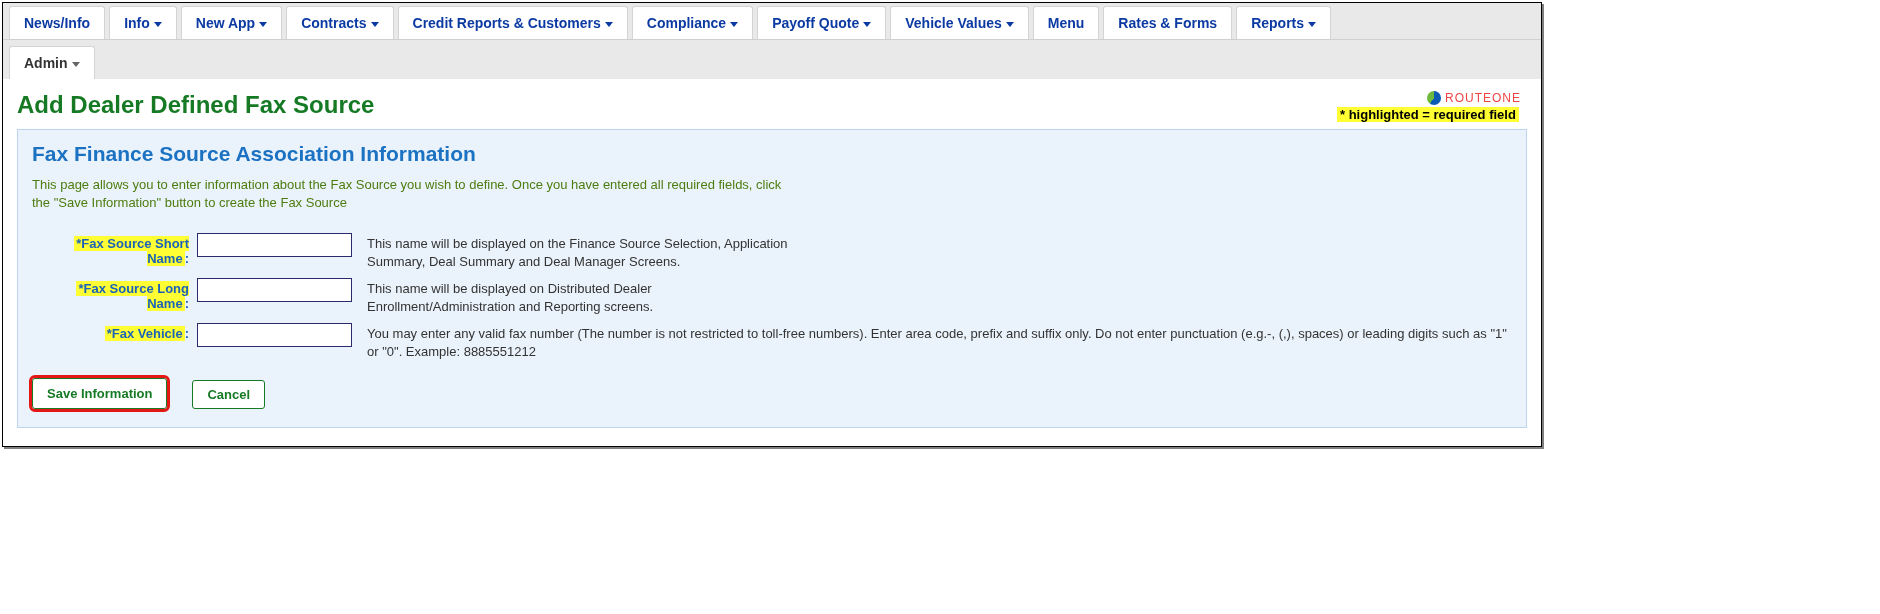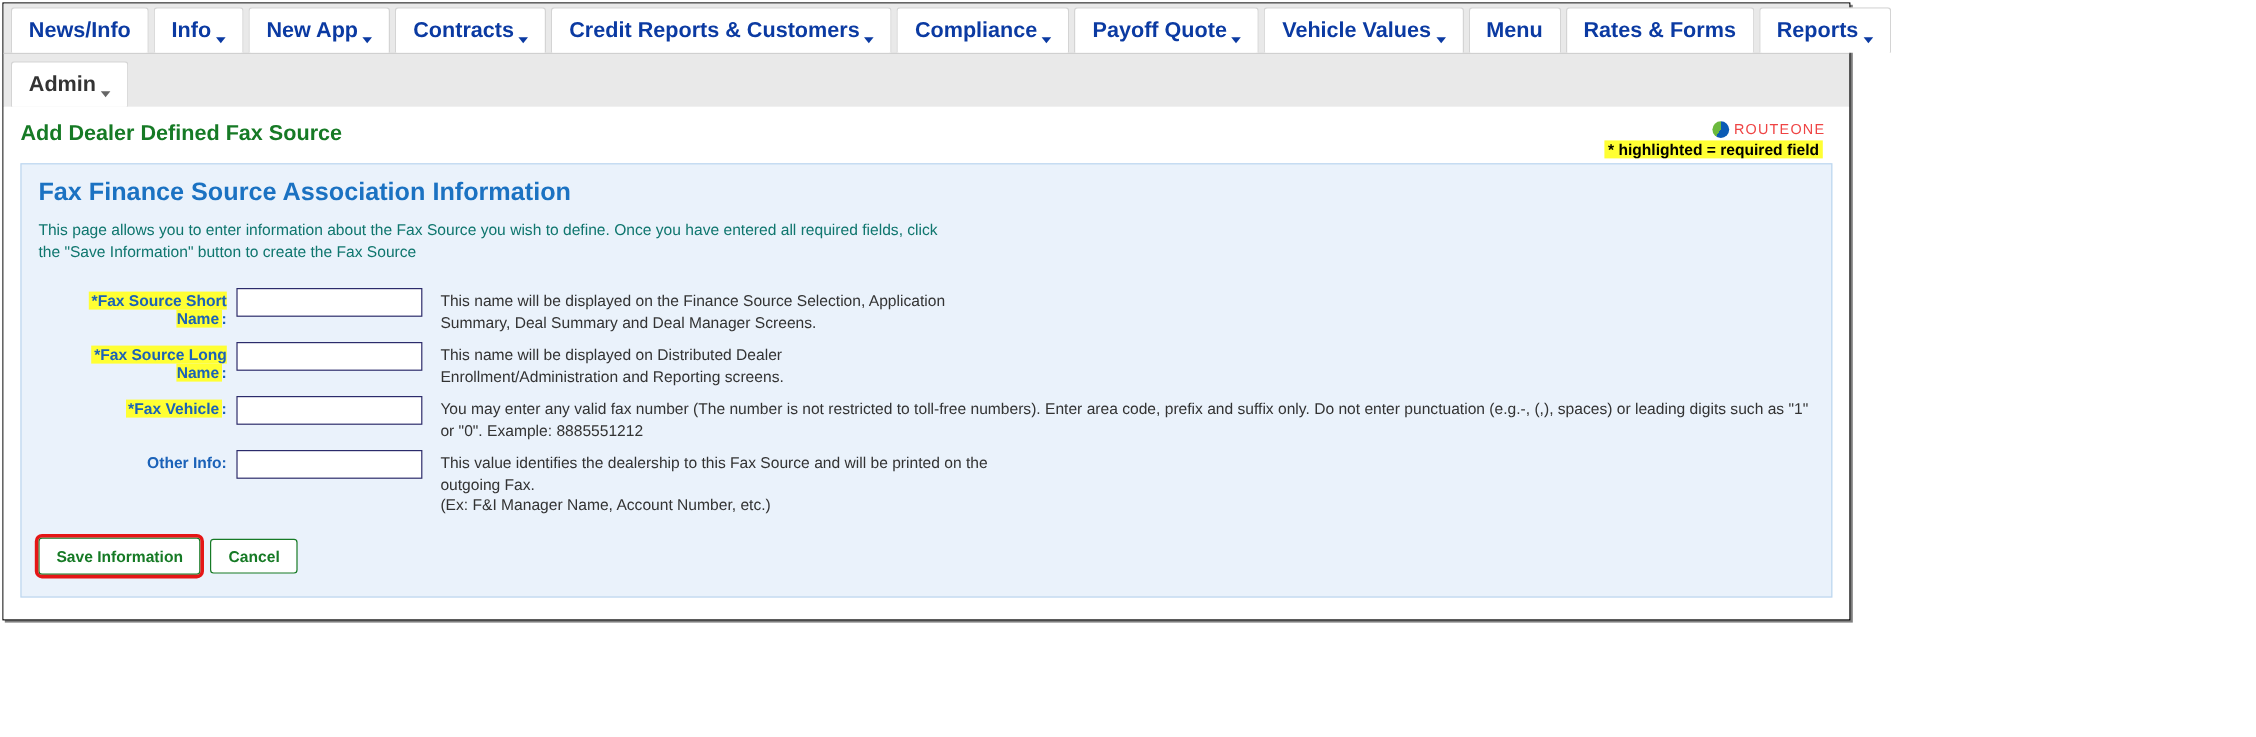--- a/index.html
+++ b/index.html
@@ -25,23 +25,23 @@
   }
   .nav-item {
     background: #fff;
     border: 1px solid #d4d4d4;
     border-bottom: none;
     border-radius: 3px 3px 0 0;
     margin: 3px 2px 0 2px;
     padding: 8px 14px;
     color: #0b3aa2;
     font-weight: 700;
-    font-size: 18px;
-    display: flex;
-    align-items: flex-end;
+    font-size: 14px;
+    display: flex;
+    align-items: center;
     gap: 4px;
     cursor: pointer;
     white-space: nowrap;
   }
   .nav-row.second {
     border-bottom: none;
     padding-bottom: 0;
   }
   .nav-item.admin {
     color: #333;
@@ -62,21 +62,21 @@
     background: #fff;
   }
   .page-header-row {
     display: flex;
     justify-content: space-between;
     align-items: flex-start;
   }
   h1.page-title {
     color: #167a25;
     font-weight: 700;
-    font-size: 18px;
+    font-size: 24px;
     margin-bottom: 6px;
   }
   .logo-block {
     text-align: left;
     margin-right: 6px;
   }
   .logo {
     display: flex; align-items: center;
     gap: 4px; margin-left: 90px;
   }
@@ -103,21 +103,21 @@
     margin-top: 4px;
     padding: 12px 14px 18px 14px;
   }
   .panel h2 {
     color: #1b72c2;
     font-size: 21px;
     font-weight: 700;
     margin-bottom: 10px;
   }
   .intro {
-    color: #0f766e;
+    color: #4d7c0f;
     font-size: 13px;
     line-height: 1.35;
     max-width: 770px;
     margin-bottom: 22px;
   }
   
   .form-row {
     display: flex;
     align-items: flex-start;
     margin-bottom: 8px;
@@ -155,22 +155,22 @@
     flex: 1;
     color: #333;
     font-size: 13px;
     line-height: 1.35;
     padding-top: 2px;
   }
   
   .btn-row {
     margin-top: 18px;
     display: flex;
-    gap: 8px;
-    align-items: center;
+    gap: 25px;
+    align-items: flex-end;
   }
   .btn {
     background: #fff;
     border: 1px solid #167a25;
     color: #167a25;
     font-weight: 700;
     font-size: 13px;
     padding: 6px 14px;
     border-radius: 3px;
     cursor: pointer;
@@ -276,30 +276,20 @@
       <div class="form-row">
         <div class="label-cell">
           <span class="req-label">*Fax Vehicle</span><span class="colon">:</span>
         </div>
         <div class="input-cell">
           <input type="text" value="" style="">
         </div>
         <div class="desc-cell">You may enter any valid fax number (The number is not restricted to toll-free numbers). Enter area code, prefix and suffix only. Do not enter punctuation (e.g.-, (,), spaces) or leading digits such as "1" or "0". Example: 8885551212</div>
       </div>
 
-      <div class="form-row">
-        <div class="label-cell">
-          <span class="opt-label">Other Info</span><span class="colon">:</span>
-        </div>
-        <div class="input-cell">
-          <input type="text" value="" style="">
-        </div>
-        <div class="desc-cell" style="max-width:460px; white-space:pre-line;">This value identifies the dealership to this Fax Source and will be printed on the outgoing Fax.
-(Ex: F&amp;I Manager Name, Account Number, etc.)</div>
-      </div>
 
       <div class="btn-row">
         <button class="btn btn-highlight">Save Information</button>
         <button class="btn">Cancel</button>
       </div>
     </div>
   </div>
 </div>
 
 </body></html>

